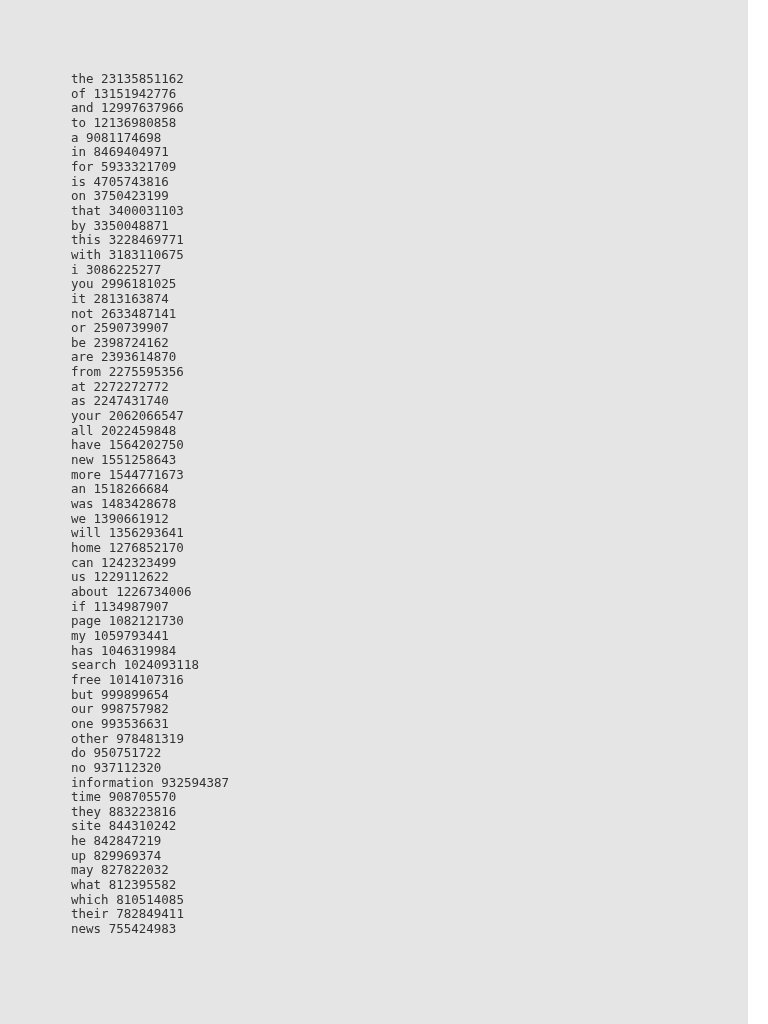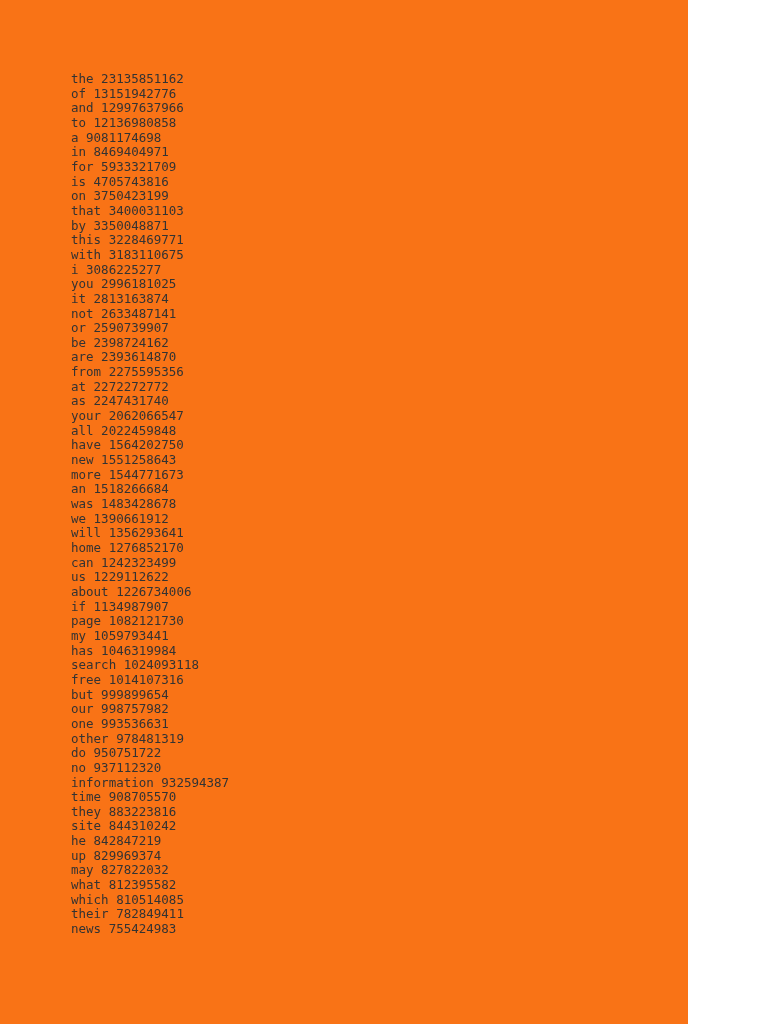--- a/index.html
+++ b/index.html
@@ -9,23 +9,23 @@
     background: #ffffff;
   }
   body {
     width: 768px;
     height: 1024px;
     overflow: hidden;
     font-family: "DejaVu Sans Mono", "Liberation Mono", monospace;
   }
   .page {
     position: relative;
-    width: 688px;
+    width: 748px;
     height: 1024px;
-    background: #f97316;
+    background: #e5e5e5;
   }
   .word-list {
     position: absolute;
     left: 71px;
     top: 72px;
     margin: 0;
     padding: 0;
     list-style: none;
     font-family: "DejaVu Sans Mono", "Liberation Mono", monospace;
     font-size: 12.5px;

